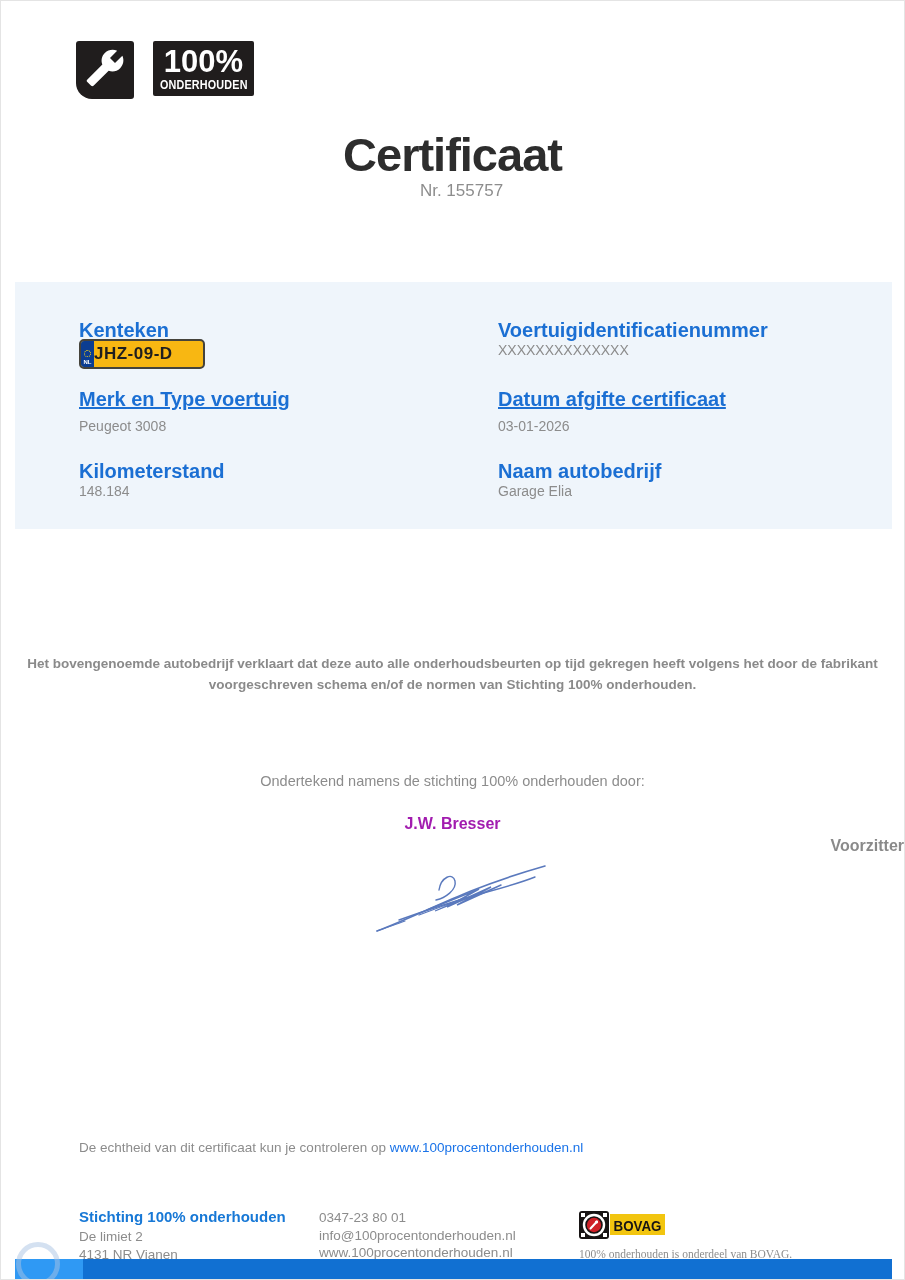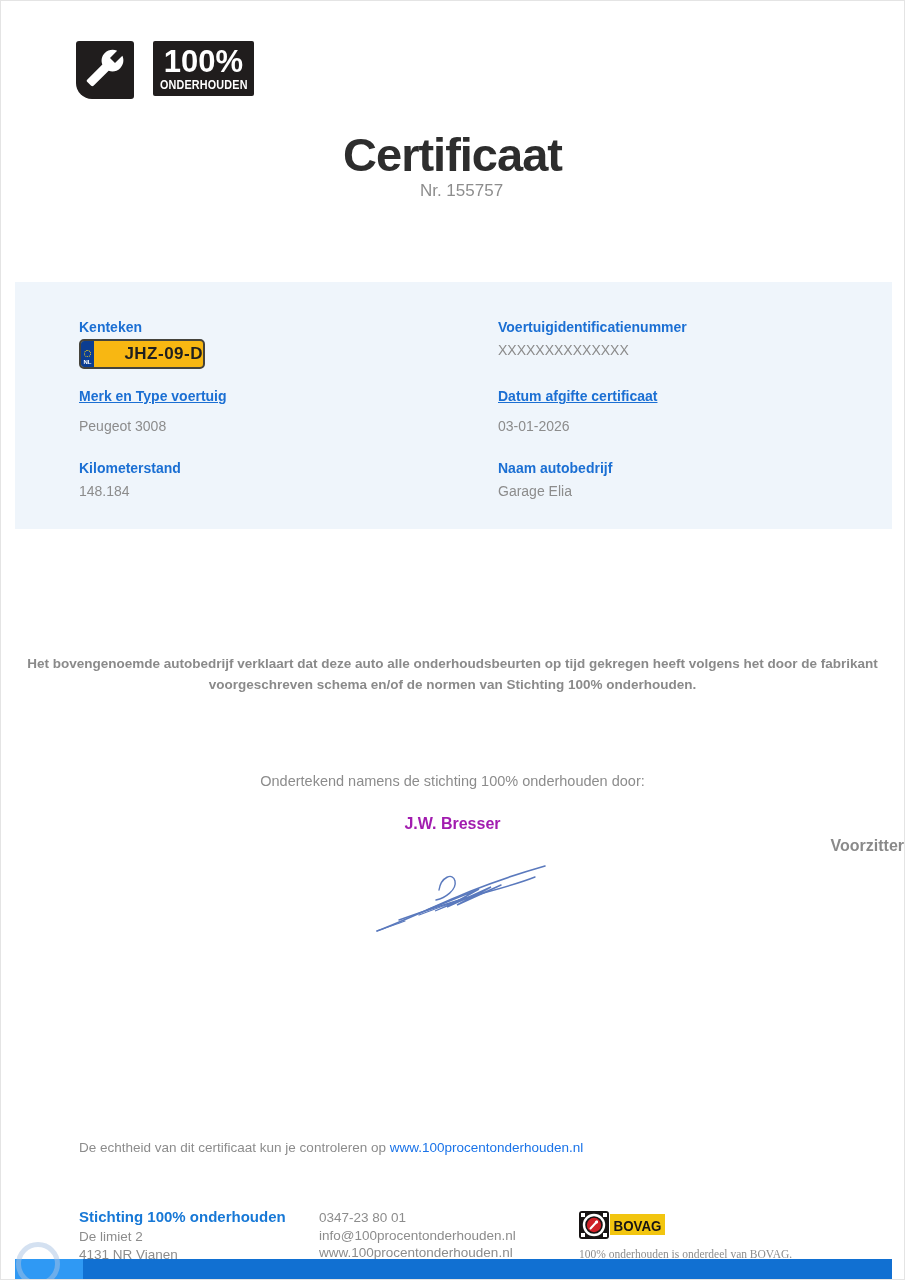--- a/index.html
+++ b/index.html
@@ -46,21 +46,21 @@
     position: absolute; top: 180px; left: 1px; width: 100%;
     text-align: center; font-size: 17px; color: #8d8d8d; margin-left: 8px;
   }
 
   
   .panel {
     position: absolute; left: 14px; top: 281px; width: 877px; height: 247px;
     background: #eff5fb;
   }
   .field { position: absolute; }
-  .field-label { font-size: 14px; font-weight: bold; color: #1b6fd3; }
+  .field-label { font-size: 20px; font-weight: bold; color: #1b6fd3; }
   .field-value { font-size: 14px; color: #8c8c8c; }
   .col-l { left: 64px; }
   .col-r { left: 483px; }
   .row1-label { top: 37px; }
   .row1-value { top: 60px; }
   .row2-label { top: 106px; text-decoration: underline; }
   .row2-value { top: 136px; text-align: center; }
   .row3-label { top: 178px; }
   .row3-value { top: 201px; }
 
@@ -75,23 +75,22 @@
     width: 13px; height: 100%; background: #0b3d91;
     display: flex; flex-direction: column; align-items: center; justify-content: flex-end;
     padding-bottom: 1px;
   }
   .plate-stars {
     width: 7px; height: 7px; border: 1px dotted #ffd617; border-radius: 50%;
     margin-bottom: 2px;
   }
   .plate-country { color: #fff; font-size: 6px; font-weight: bold; line-height: 7px; }
   .plate-number {
-    flex: 1; text-align: right; font-size: 17px; font-weight: bold; color: #1f1f1f;
+    flex: 1; text-align: left; font-size: 17px; font-weight: bold; color: #1f1f1f;
     letter-spacing: 0.5px;
-    margin-left: 30px;
   }
 
   
   .statement {
     position: absolute; top: 628px; left: 0; width: 100%;
     text-align: center; font-size: 13.5px; font-weight: bold; color: #8a8a8a;
     line-height: 21px;
     margin-top: 24px;
   }
   .statement span { display: block; }

